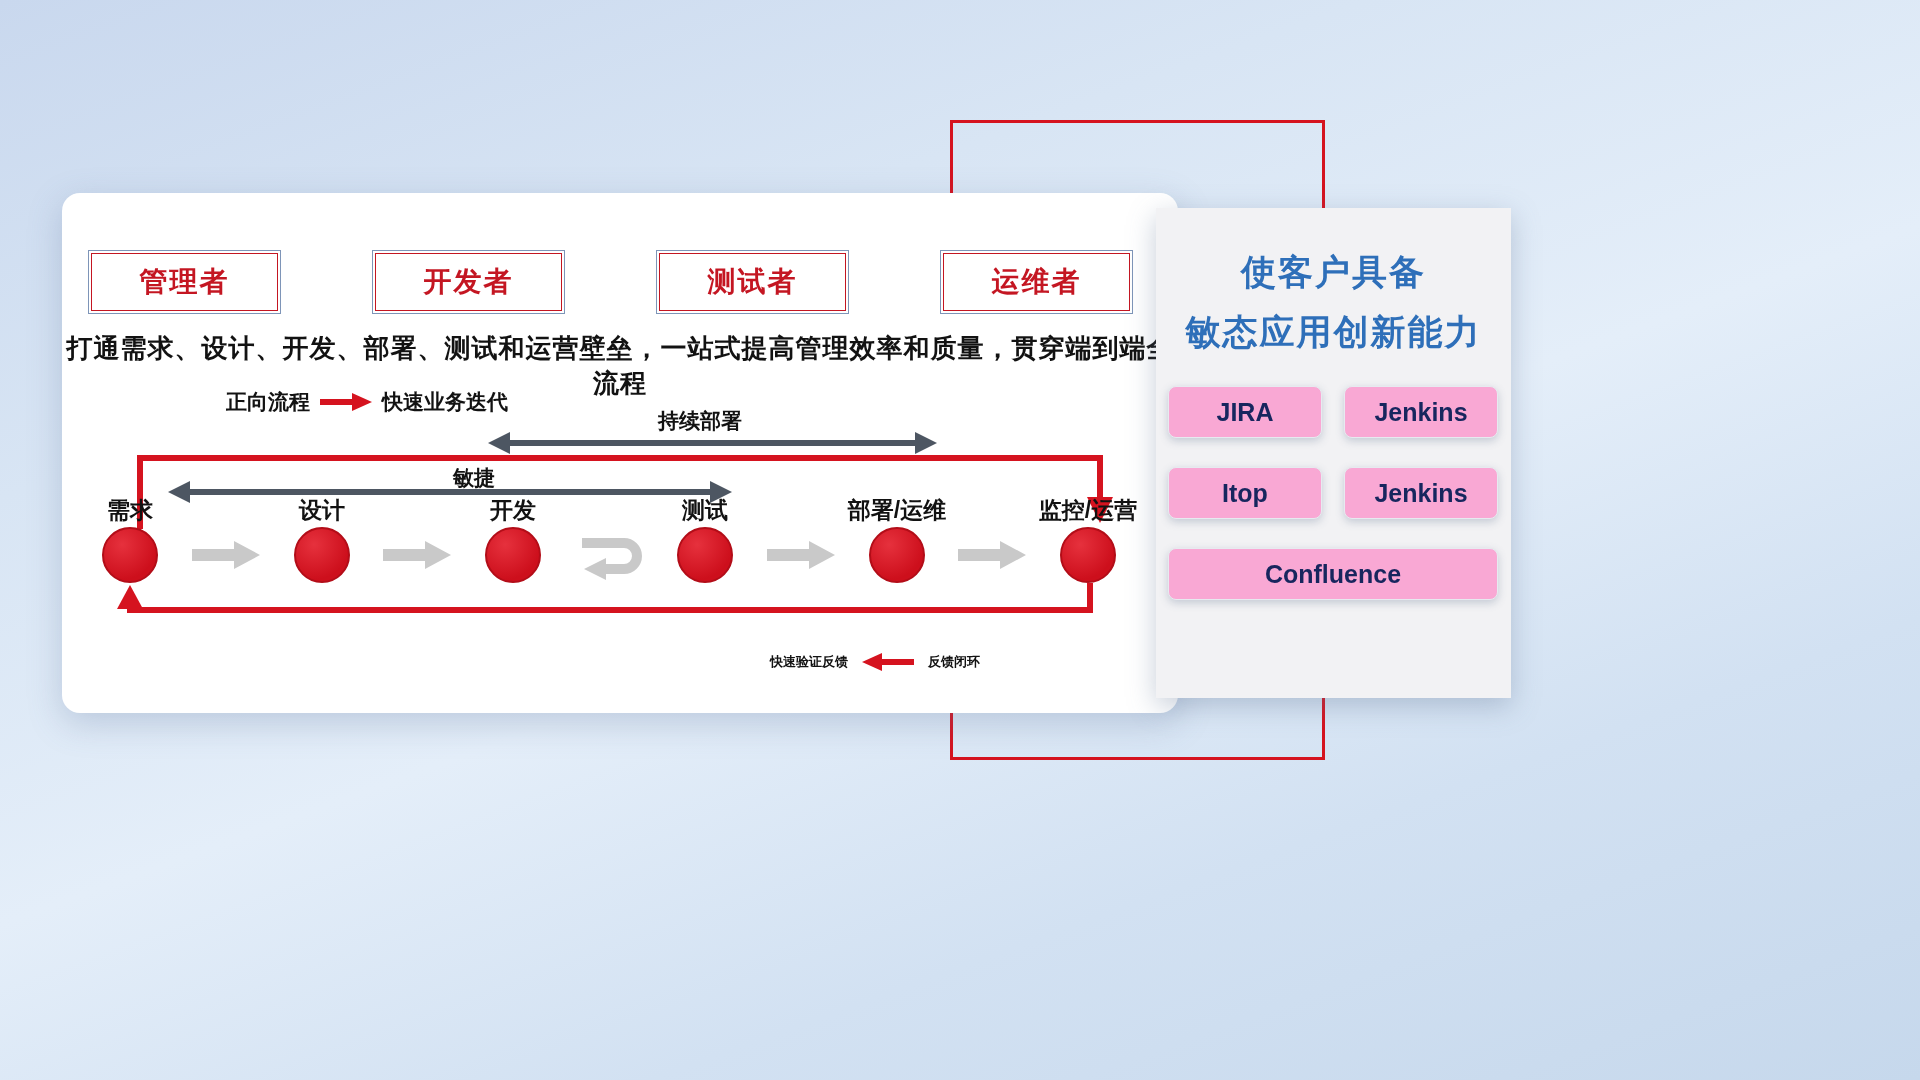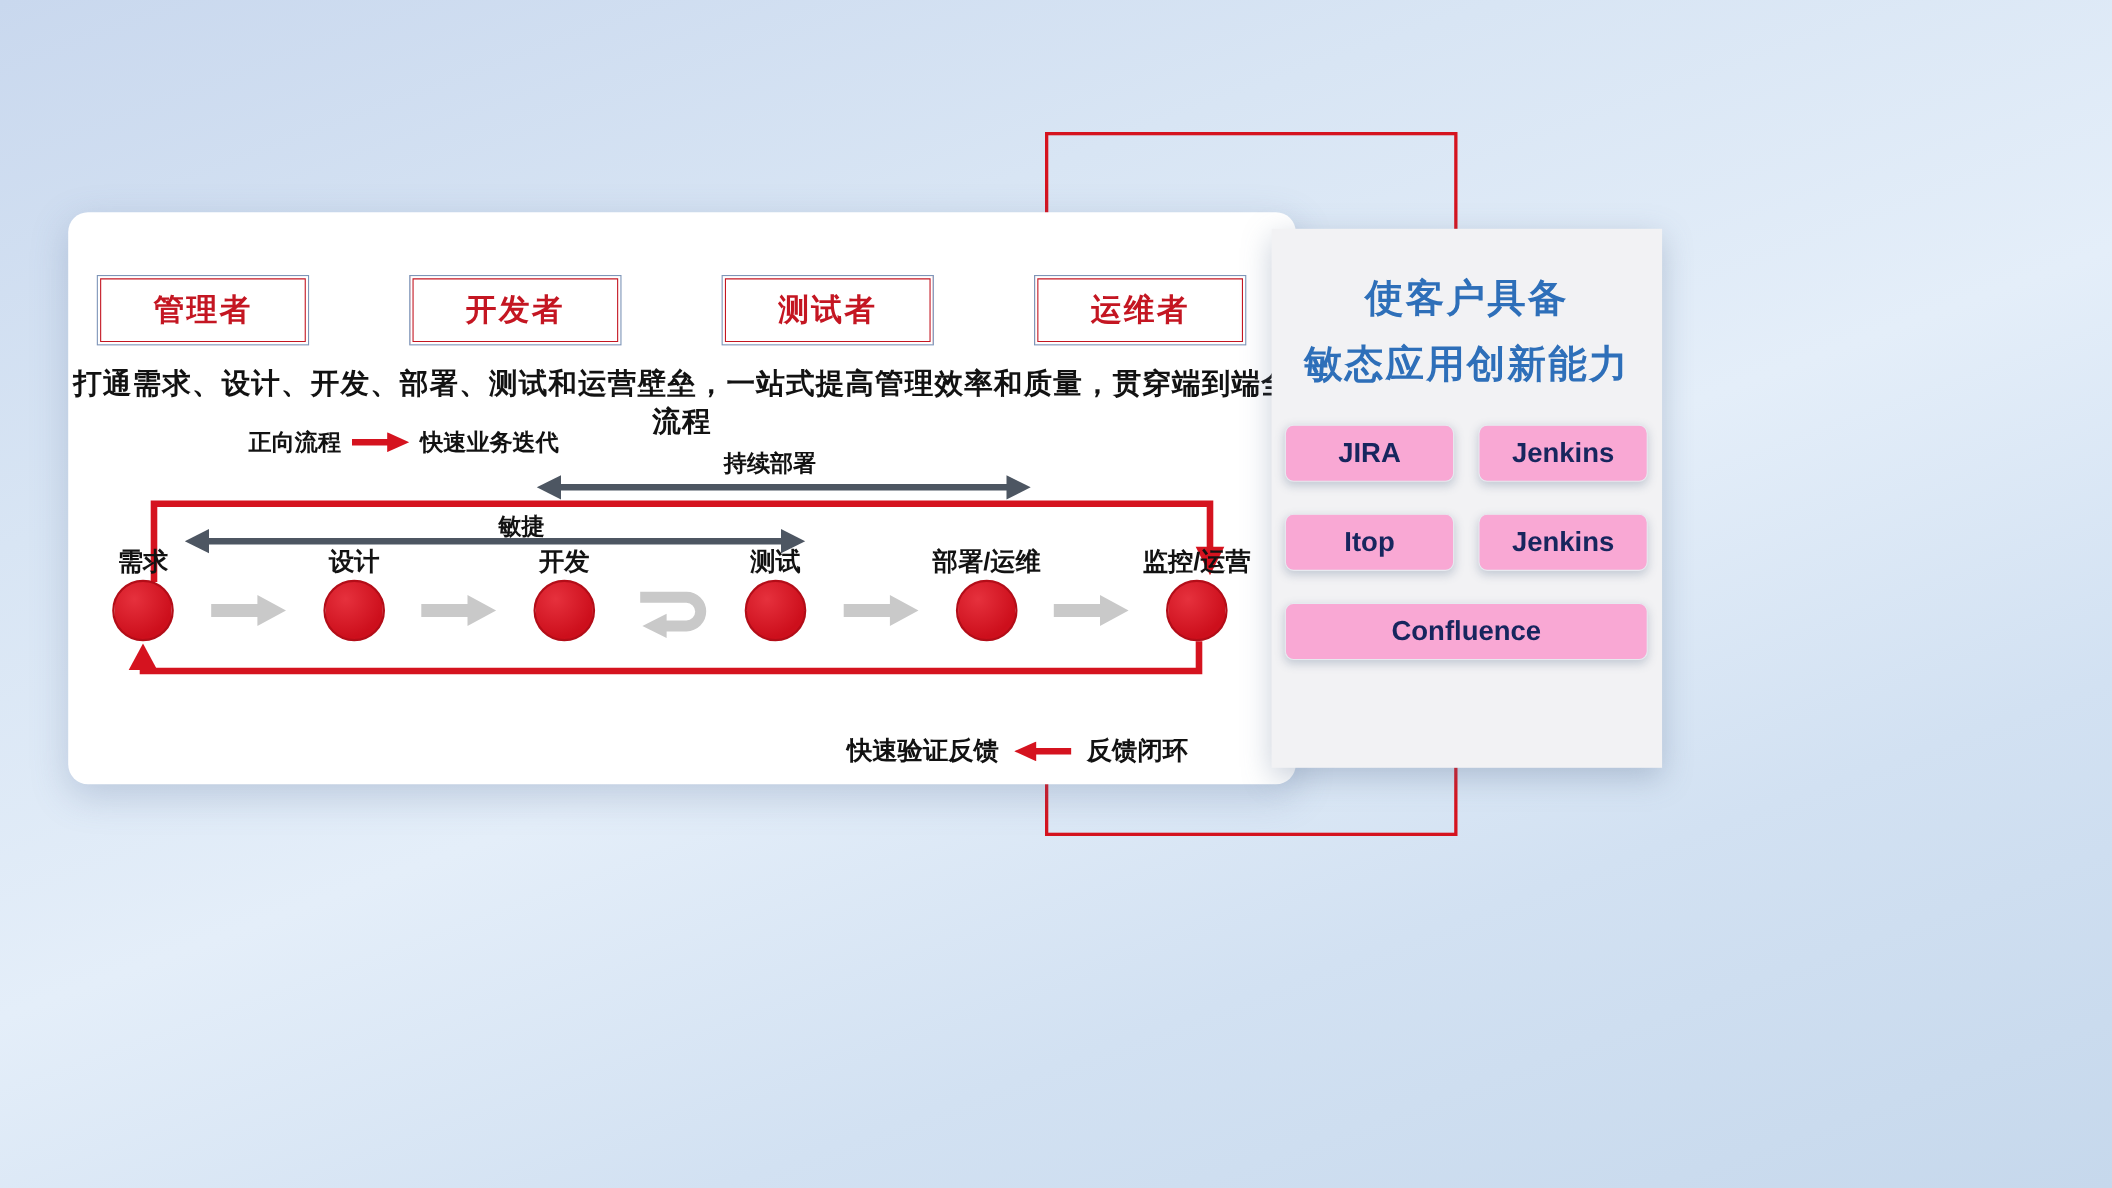--- a/index.html
+++ b/index.html
@@ -49,22 +49,22 @@
   .stage-label {
     position:absolute; top:302px; transform:translateX(-50%);
     font-size:23px; font-weight:bold; color:#121212; white-space:nowrap; z-index:3;
   }
   .stage-node {
     position:absolute; top:334px; width:56px; height:56px; border-radius:50%;
     background:radial-gradient(circle at 35% 30%, #e6313d 0%, #cd0f1c 70%);
     border:2px solid #b30d18; z-index:3;
   }
   .legend-feedback {
-    position:absolute; left:708px; top:474px; display:flex; align-items:center; gap:14px;
-    font-size:23px; font-weight:bold; color:#121212;
+    position:absolute; left:708px; top:460px; display:flex; align-items:center; gap:14px;
+    font-size:13px; font-weight:bold; color:#121212;
   }
   
   .panel {
     position:absolute; left:1156px; top:208px; width:355px; height:490px;
     background:#f2f2f4; z-index:3; box-shadow:0 8px 26px rgba(95,115,145,.35);
   }
   .panel-title {
     padding-top:34px; text-align:center; color:#2e6fb9;
     font-size:35px; font-weight:bold; letter-spacing:2px; line-height:1.72;
   }

